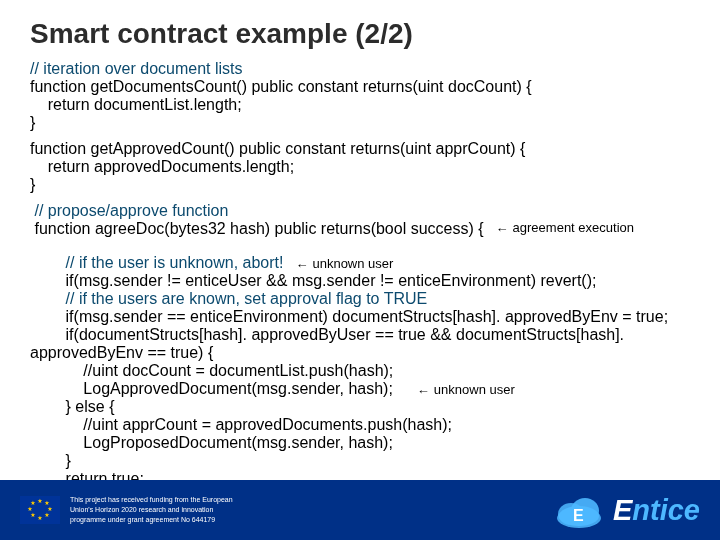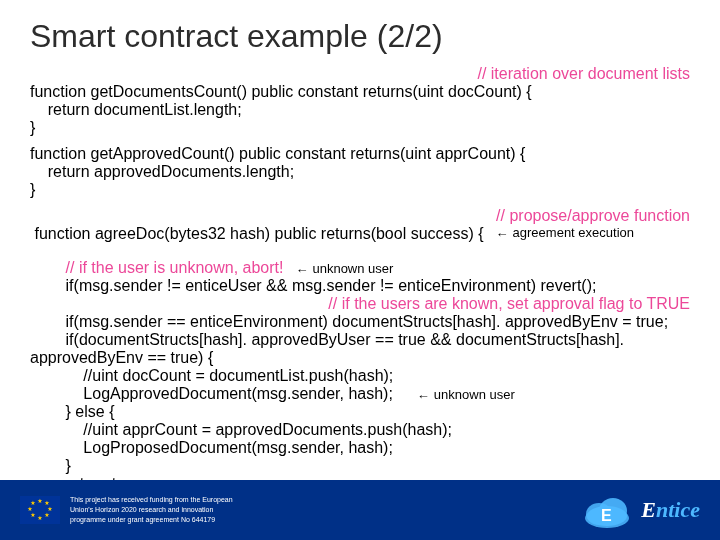--- a/index.html
+++ b/index.html
@@ -7,33 +7,32 @@
     body {
       width: 720px;
       height: 540px;
       background: #ffffff;
       font-family: Arial, sans-serif;
       overflow: hidden;
       position: relative;
     }
 
     .page-title {
-      font-size: 32px;
-      font-weight: normal;
+      font-size: 28px;
+      font-weight: bold;
       color: #2c2c2c;
       padding: 18px 30px 10px 30px;
     }
 
     .code-line {
       white-space: pre;
     }
 
     .comment {
-      color: #ec4899;
-      text-align: right;
+      color: #0c4a6e;
     }
 
     .footer {
       position: absolute;
       bottom: 0;
       left: 0;
       right: 0;
       height: 60px;
       background: #003087;
       display: flex;
@@ -56,24 +55,24 @@
     }
 
     .entice-logo {
       display: flex;
       align-items: center;
       gap: 6px;
     }
 
     .entice-name {
       color: #ffffff;
-      font-size: 22px;
+      font-size: 29px;
       font-weight: bold;
       font-style: italic;
-      font-family: Liberation Serif, serif;
+      font-family: Liberation Sans, sans-serif;
       text-align: center;
     }
 
     .entice-name span {
       color: #4db8ff;
     }
 
     .code-container {
       position: relative;
       padding: 0 30px;

